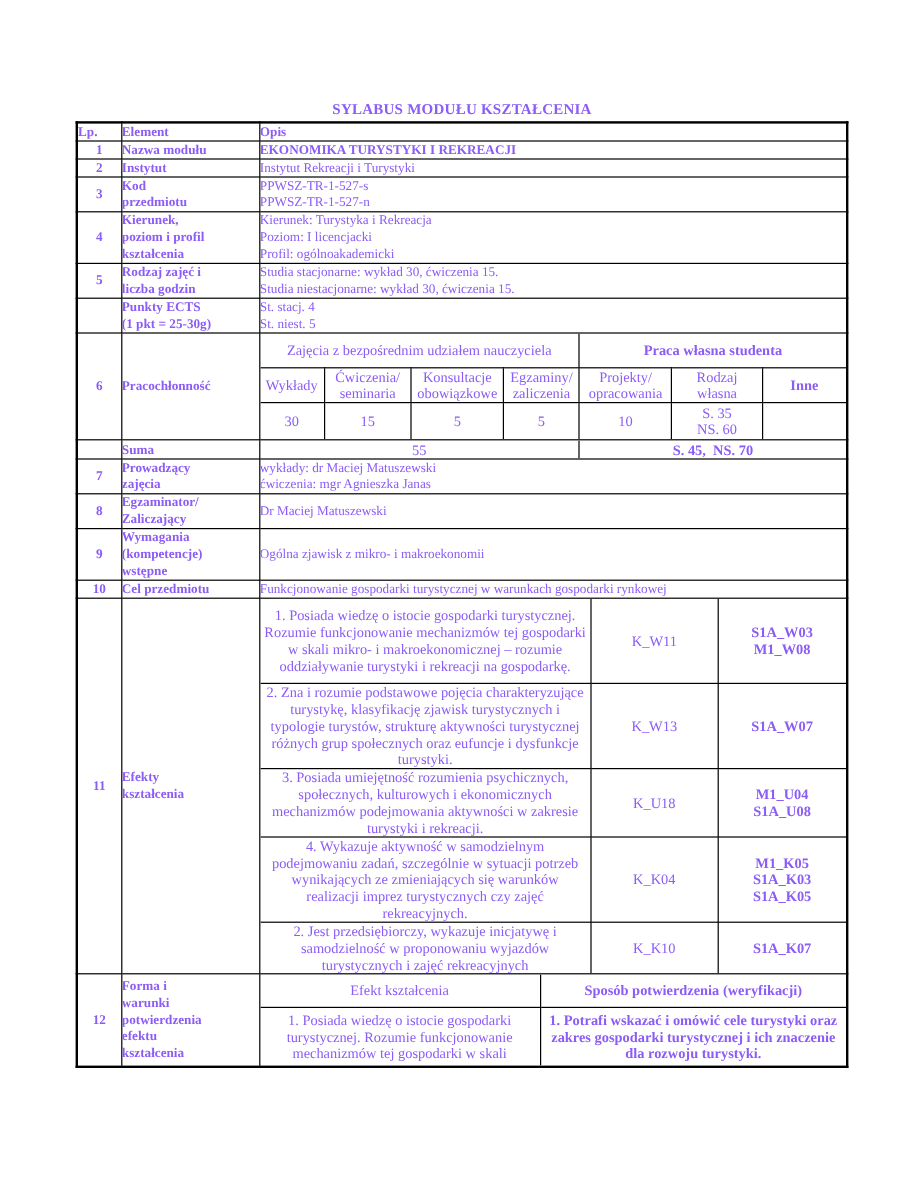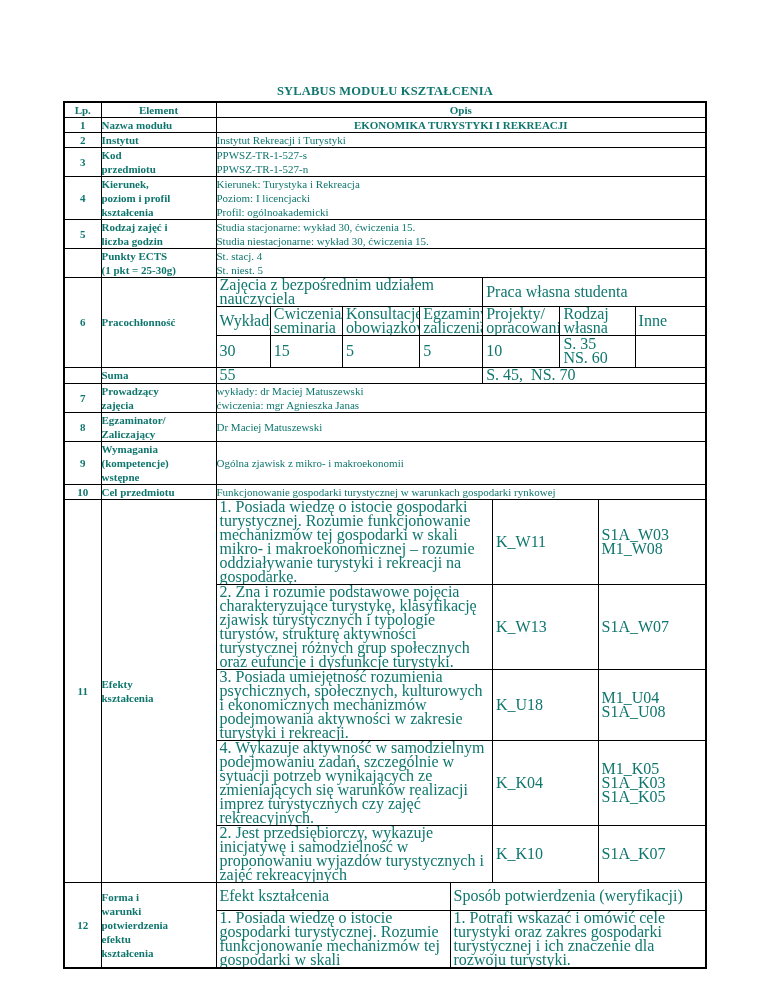--- a/index.html
+++ b/index.html
@@ -1,46 +1,46 @@
 <!DOCTYPE html>
 <html><head>
 <meta charset="utf-8">
 <style>
   * { box-sizing: border-box; }
   html, body { margin: 0; padding: 0; background: #ffffff; }
   .sheet {
     position: relative; width: 768px; height: 994px; background: #ffffff;
-    font-family: "Liberation Serif", serif; color: #0f766e;
+    font-family: "Liberation Serif", serif; color: #8b5cf6;
   }
   .content { position: absolute; left: 63px; top: 84px; width: 644px; }
   .doc-title {
     text-align: center; font-weight: 700; font-size: 12.5px; line-height: 14px;
     margin: 0 0 3px 0; letter-spacing: 0.2px;
   }
   table.main { border-collapse: collapse; width: 644px; table-layout: fixed; border: 2px solid #000; }
   table.main > tbody > tr > td {
     border: 1px solid #000; font-size: 11px; line-height: 14px;
     vertical-align: middle; padding: 0; overflow: hidden;
   }
   .lp  { text-align: center; font-weight: 700; }
   .el  { font-weight: 700; padding: 0 4px; }
   .op  { padding: 0 5px; }
   .bold { font-weight: 700; }
-  .ctr { text-align: center; }
+  .ctr { text-align: left; }
   .pre { white-space: pre-line; }
   .nestwrap { padding: 0 !important; vertical-align: top; }
   table.nested { border-collapse: collapse; width: 100%; table-layout: fixed; }
   table.nested td {
-    border: 1px solid #000; font-size: 16px; line-height: 14px;
-    vertical-align: middle; padding: 0 3px; overflow: hidden;
+    border: 1px solid #000; font-size: 12px; line-height: 14px;
+    vertical-align: middle; padding: 0 3px; text-align: center; overflow: hidden;
   }
   table.nested tr:first-child > td { border-top: 0; }
   table.nested tr:last-child  > td { border-bottom: 0; }
   table.nested td:first-child { border-left: 0; }
-  table.nested td:last-child  { border-right: 0; }
+  table.nested td:last-child  { border-right: 0; font-weight: bold; }
   .sm { font-size: 9px; line-height: 10.5px; }
   .fx { text-align: left; padding: 1px 5px; vertical-align: top; }
   .code { text-align: left; padding-left: 9px; }
 </style>
 </head>
 <body>
 
 <div class="sheet">
   <div class="content">
     <div class="doc-title">SYLABUS MODUŁU KSZTAŁCENIA</div>

